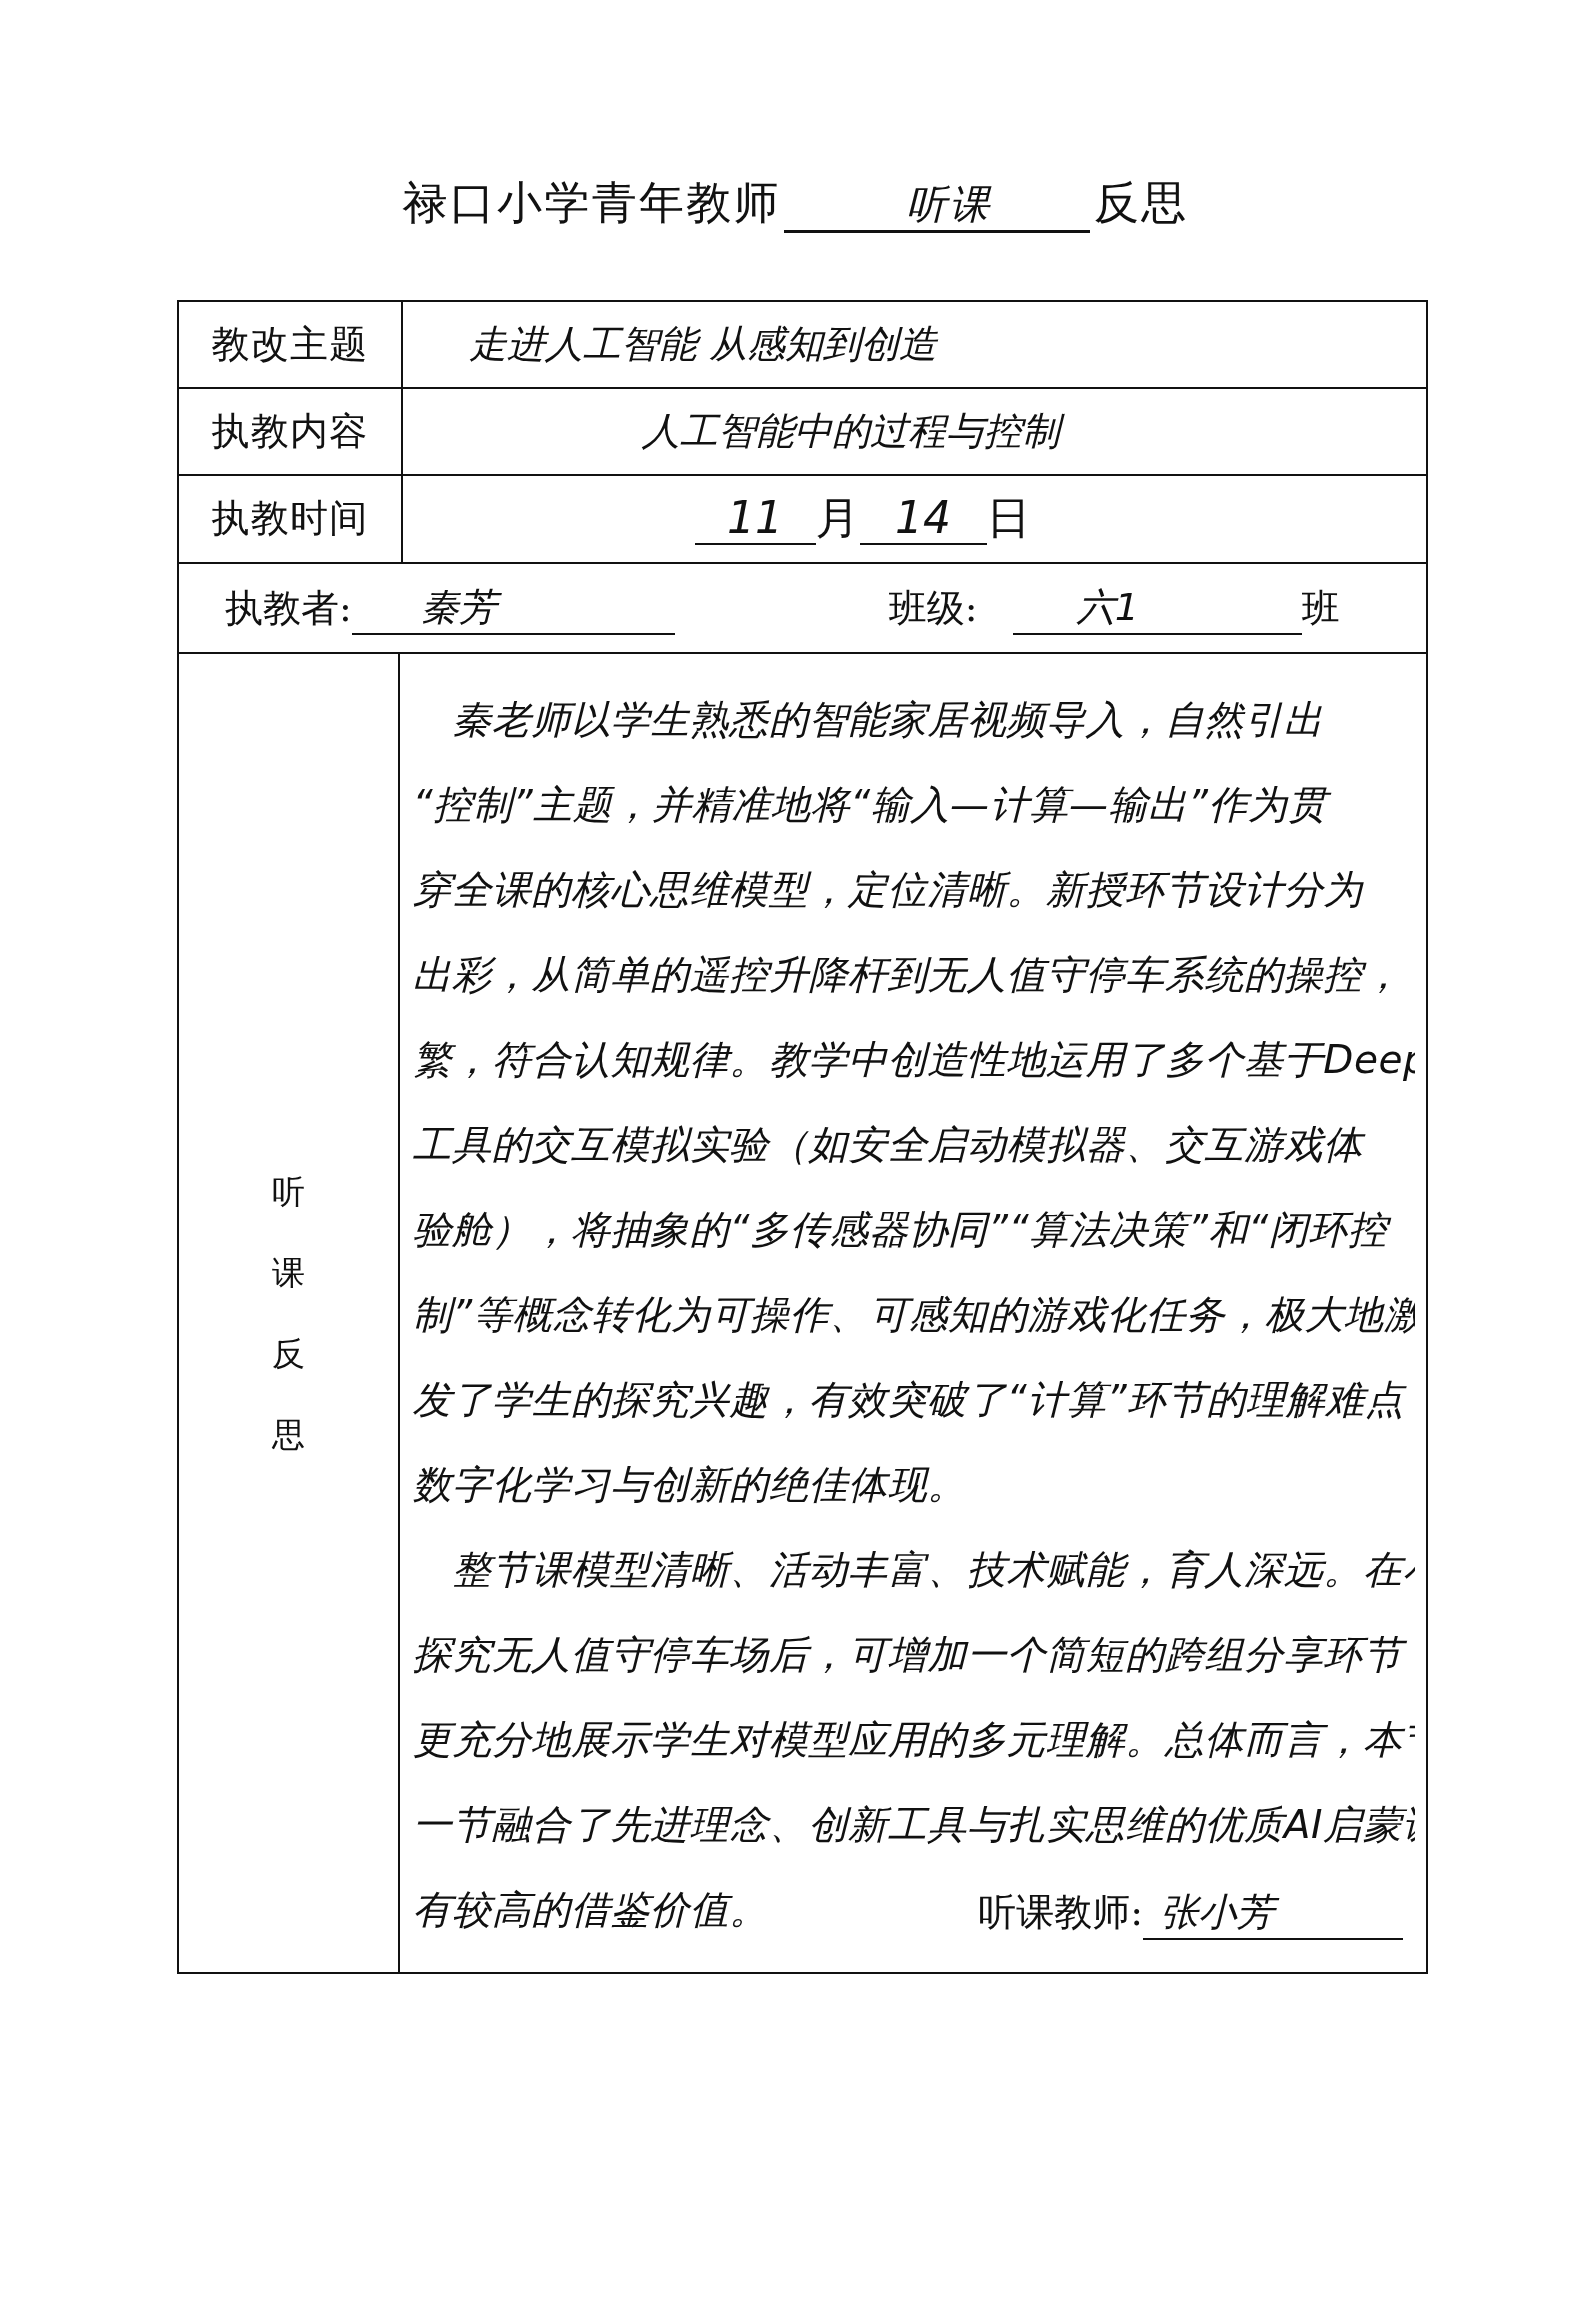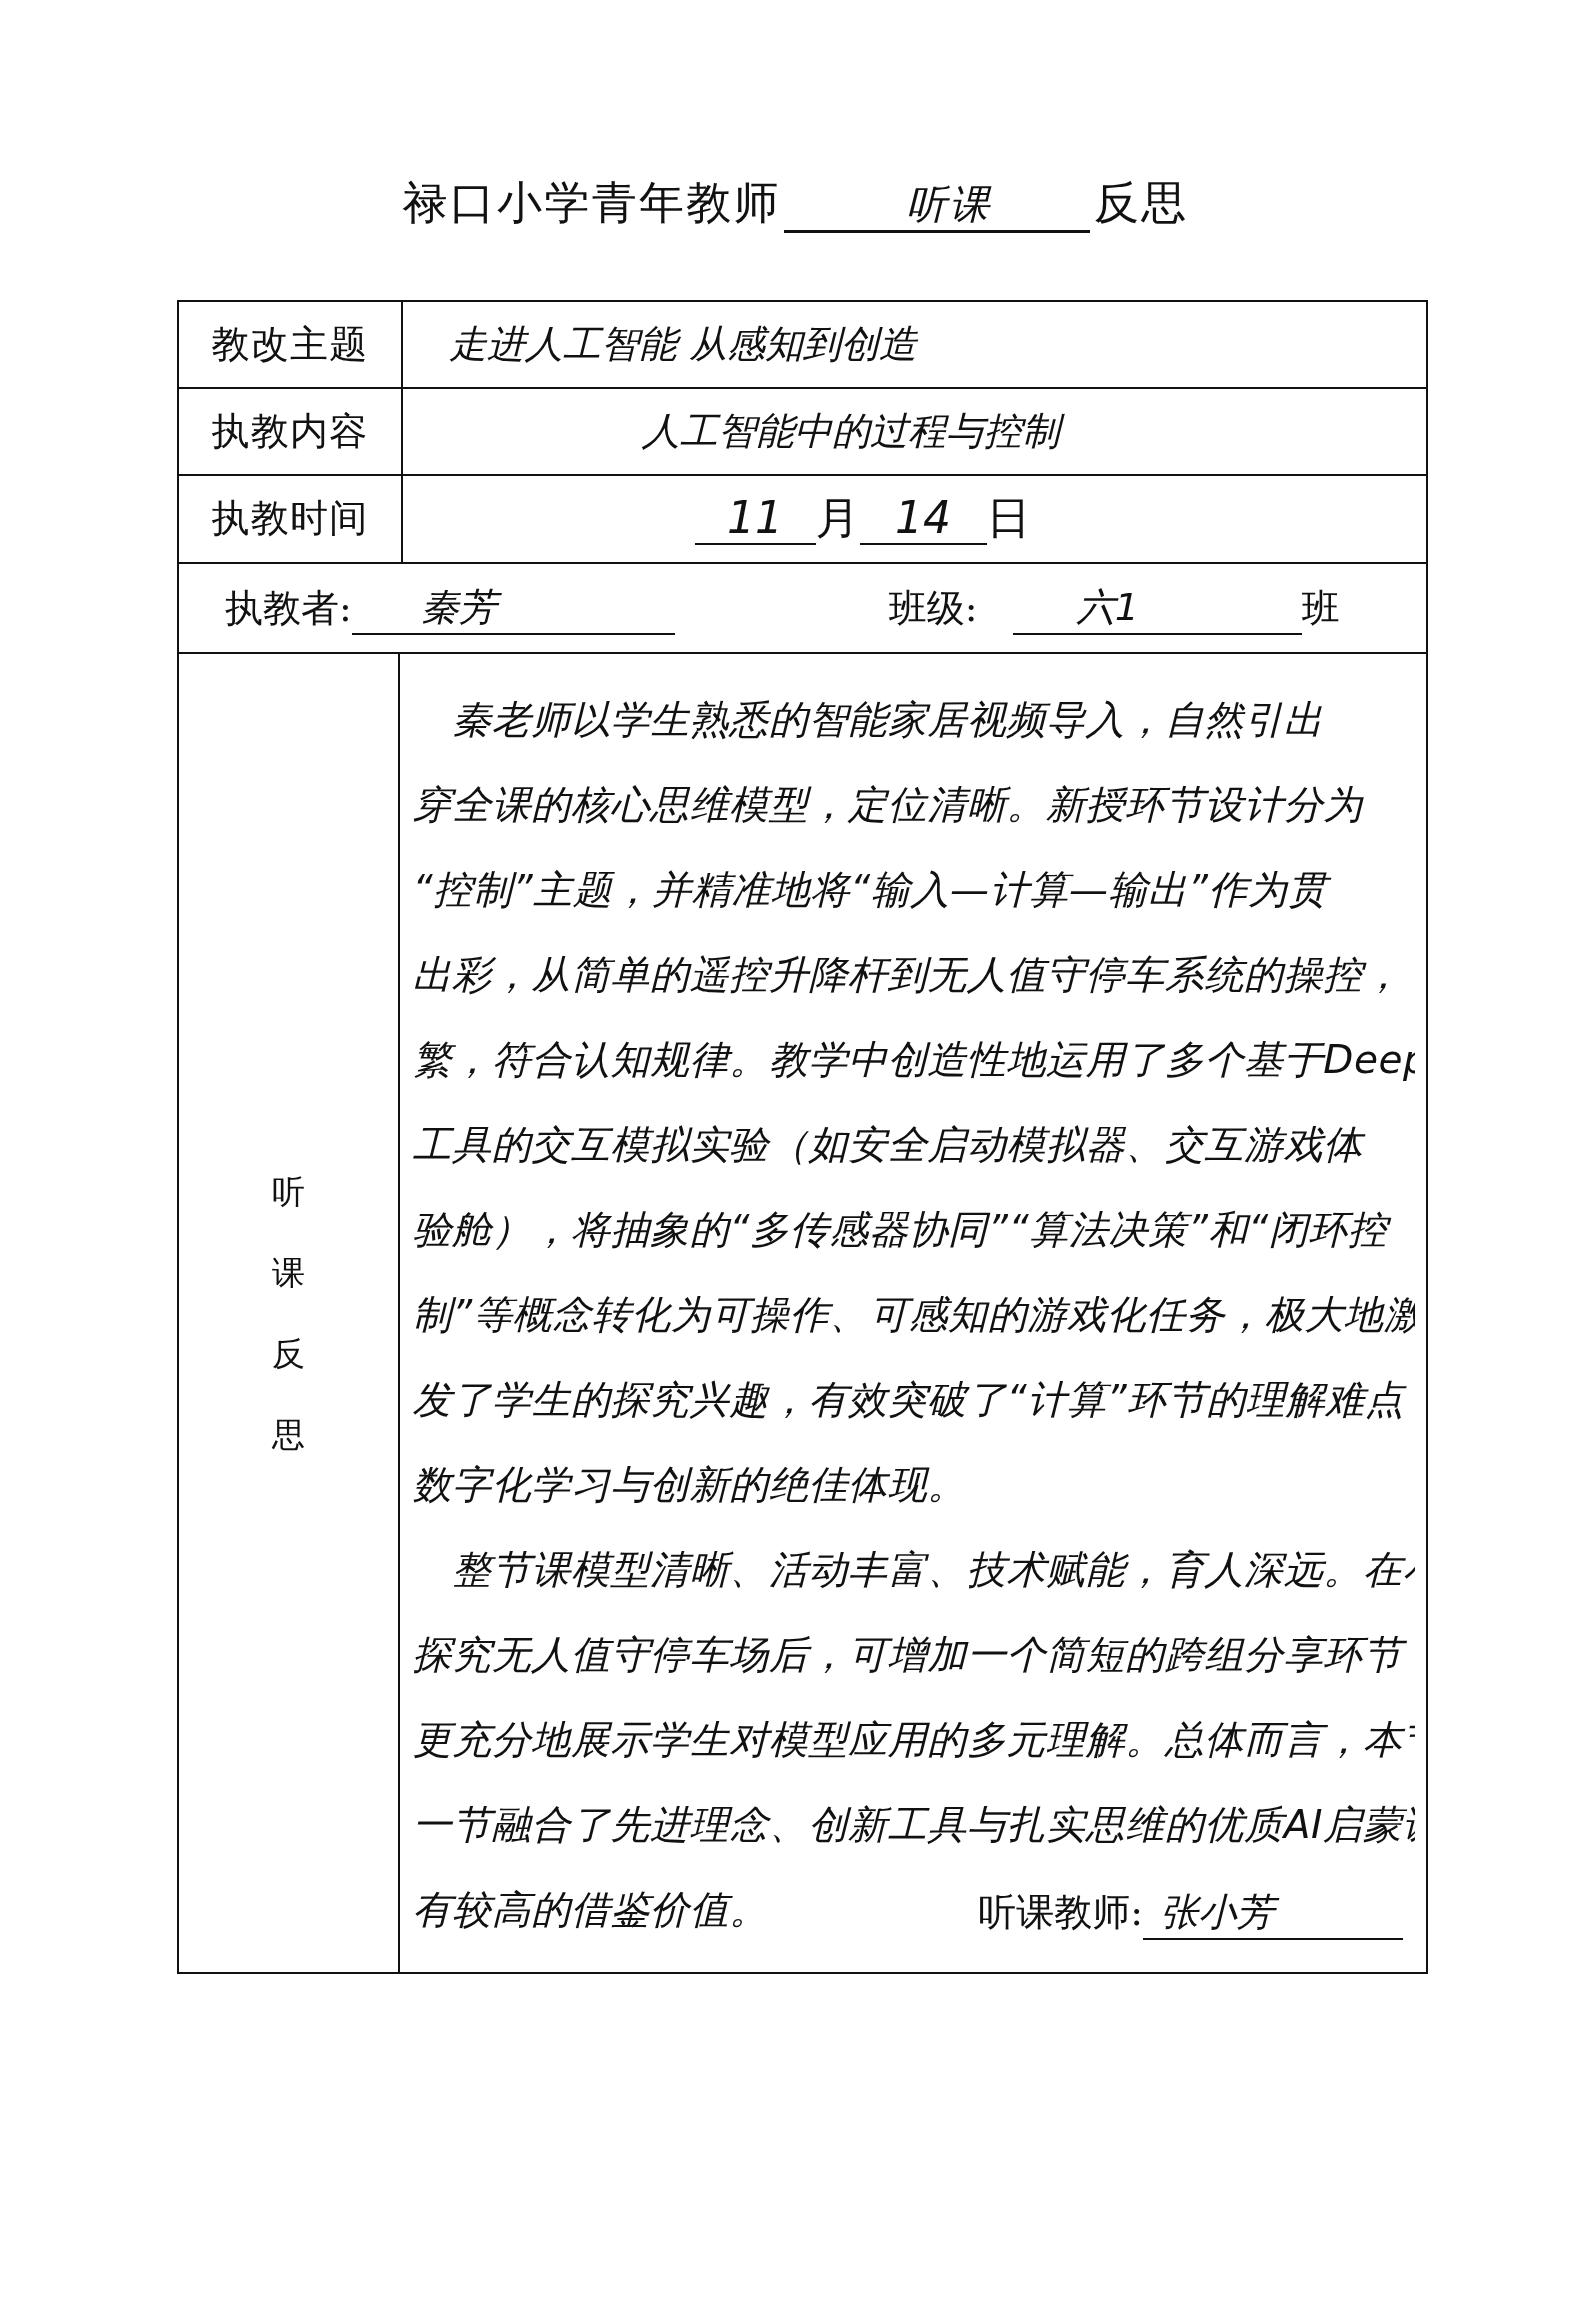--- a/index.html
+++ b/index.html
@@ -31,21 +31,21 @@
     font-family: "DejaVu Serif", serif; font-size: 38px; letter-spacing: 1.2px;
   }
   .value {
     position: absolute; left: 224px; right: 0; top: 0; bottom: 0;
     display: flex; align-items: center;
   }
   .r1 { top: 0; height: 87px; }
   .r2 { top: 87px; height: 87px; }
   .r3 { top: 173px; height: 89px; }
   .r4 { top: 263px; height: 89px; }
-  .r1 .value { padding-left: 46px; font-size: 38px; }
+  .r1 .value { padding-left: 66px; font-size: 38px; }
   .r2 .value { justify-content: center; font-size: 38px; padding-right: 127px; }
   .r3 .value { justify-content: center; font-size: 44px; padding-right: 104px; font-family: "DejaVu Serif", serif; }
   .u { display: inline-block; border-bottom: 2.9px solid #111; text-align: center; }
   .r4 { display: flex; align-items: center; font-family: "DejaVu Serif", serif; font-size: 38px; }
   .reflect {
     position: absolute; left: 0; right: 0; top: 352px; bottom: 0;
   }
   .reflect .vlabel {
     position: absolute; left: 0; top: 0; bottom: 0; width: 219px; border-right: 2.3px solid #111;
     display: flex; flex-direction: column; align-items: center; justify-content: center;
@@ -104,22 +104,22 @@
 
   <div class="reflect">
     <div class="vlabel">
       <span>听</span>
       <span>课</span>
       <span>反</span>
       <span>思</span>
     </div>
     <div class="body hand">
       <div class="line">　秦老师以学生熟悉的智能家居视频导入，自然引出</div>
+      <div class="line">“控制”主题，并精准地将“输入—计算—输出”作为贯</div>
       <div class="line">穿全课的核心思维模型，定位清晰。新授环节设计分为</div>
-      <div class="line">“控制”主题，并精准地将“输入—计算—输出”作为贯</div>
       <div class="line">出彩，从简单的遥控升降杆到无人值守停车系统的操控，</div>
       <div class="line">繁，符合认知规律。教学中创造性地运用了多个基于DeepSeek</div>
       <div class="line">工具的交互模拟实验（如安全启动模拟器、交互游戏体</div>
       <div class="line">验舱），将抽象的“多传感器协同”“算法决策”和“闭环控</div>
       <div class="line">制”等概念转化为可操作、可感知的游戏化任务，极大地激</div>
       <div class="line">发了学生的探究兴趣，有效突破了“计算”环节的理解难点，是</div>
       <div class="line">数字化学习与创新的绝佳体现。</div>
       <div class="line">　整节课模型清晰、活动丰富、技术赋能，育人深远。在小组</div>
       <div class="line">探究无人值守停车场后，可增加一个简短的跨组分享环节，以</div>
       <div class="line">更充分地展示学生对模型应用的多元理解。总体而言，本节课是</div>

